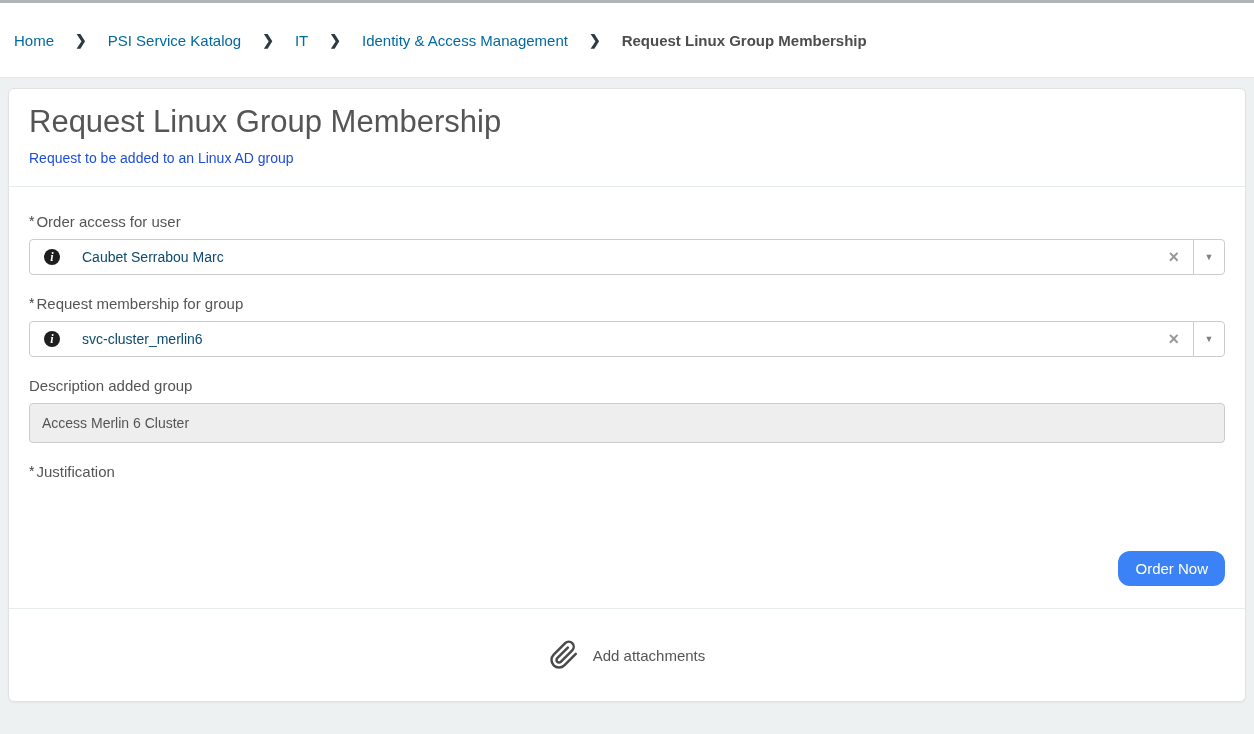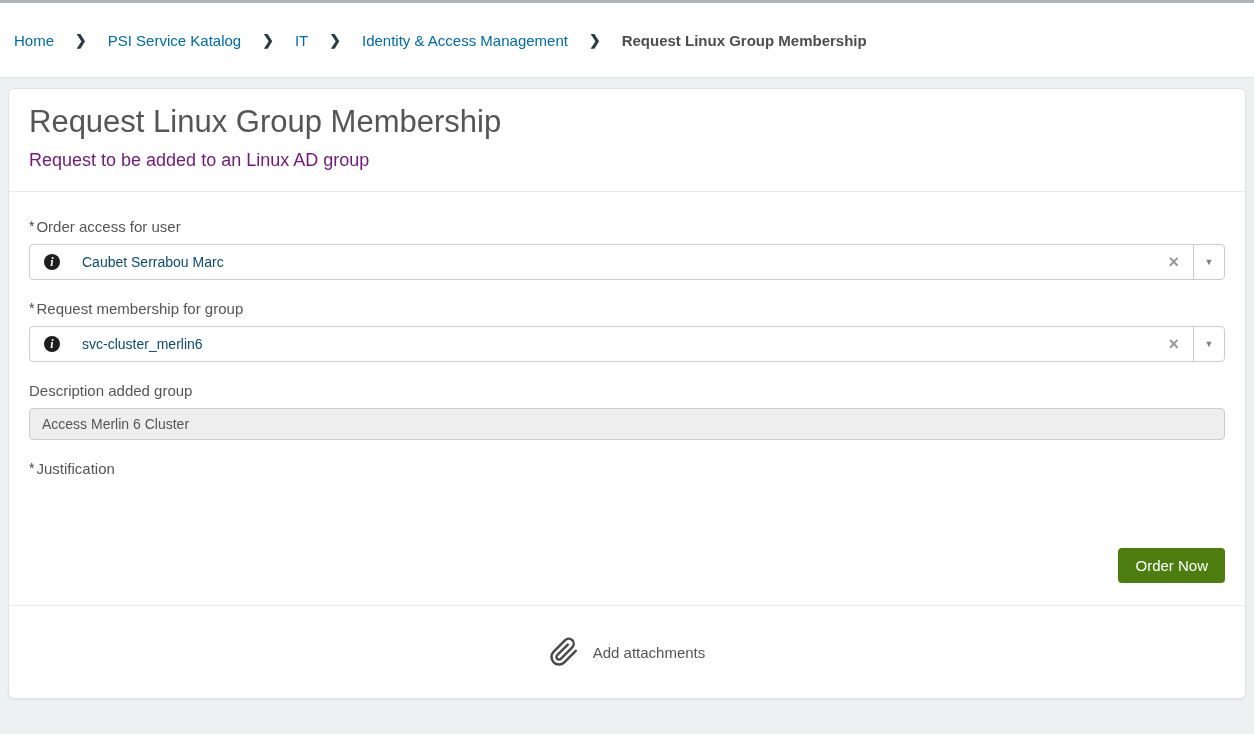--- a/index.html
+++ b/index.html
@@ -49,21 +49,21 @@
   
   .card {
     background: #fff;
     margin: 10px 8px 12px;
     border: 1px solid #e2e2e2;
     border-radius: 6px;
     box-shadow: 0 1px 2px rgba(0,0,0,.05);
   }
   .card-header { padding: 14px 20px 20px; border-bottom: 1px solid #e6ebeb; }
   .page-title { font-size: 31px; font-weight: normal; color: #555; margin: 0; line-height: 1.2; }
-  .page-subtitle { font-size: 18px; color: #701a75; margin-top: 10px; }
+  .page-subtitle { font-size: 14px; color: #1d4ed8; margin-top: 10px; }
 
   .card-body { padding: 26px 20px 38px; }
   .form-group { margin-bottom: 20px; }
   .form-group:last-child { margin-bottom: 1px; }
   .form-label { display: block; font-size: 15px; color: #555; margin-bottom: 9px; }
   .req { vertical-align: top; font-size: 14px; margin-right: 2px; color: #404040; }
 
   
   .select-wrap { display: flex; }
   .select-main {
@@ -110,21 +110,21 @@
     font-size: 18px;
     font-weight: bold;
     line-height: 1;
     cursor: pointer;
   }
   .caret { color: #808080; font-size: 9px; line-height: 1; }
 
   
   .text-input {
     width: 100%;
-    height: 32px;
+    height: 40px;
     border: 1px solid #ccc;
     border-radius: 4px;
     padding: 0 12px;
     font-size: 14px;
     font-family: inherit;
     color: #555;
     background: #fff;
   }
   .text-input.disabled { background: #eee; }
   .text-input.focused {
@@ -134,24 +134,24 @@
   }
 
   
   .card-actions {
     padding: 24px 20px 22px;
     border-bottom: 1px solid #e6ebeb;
     display: flex;
     justify-content: flex-end;
   }
   .order-btn {
-    background: #4d7c0f;
+    background: #3b82f6;
     color: #fff;
     border: none;
-    border-radius: 4px;
+    border-radius: 12px;
     font-size: 15px;
     font-family: inherit;
     padding: 9px 17px;
     cursor: pointer;
   }
 
   
   .card-attachments {
     padding: 31px 28px;
     display: flex;

